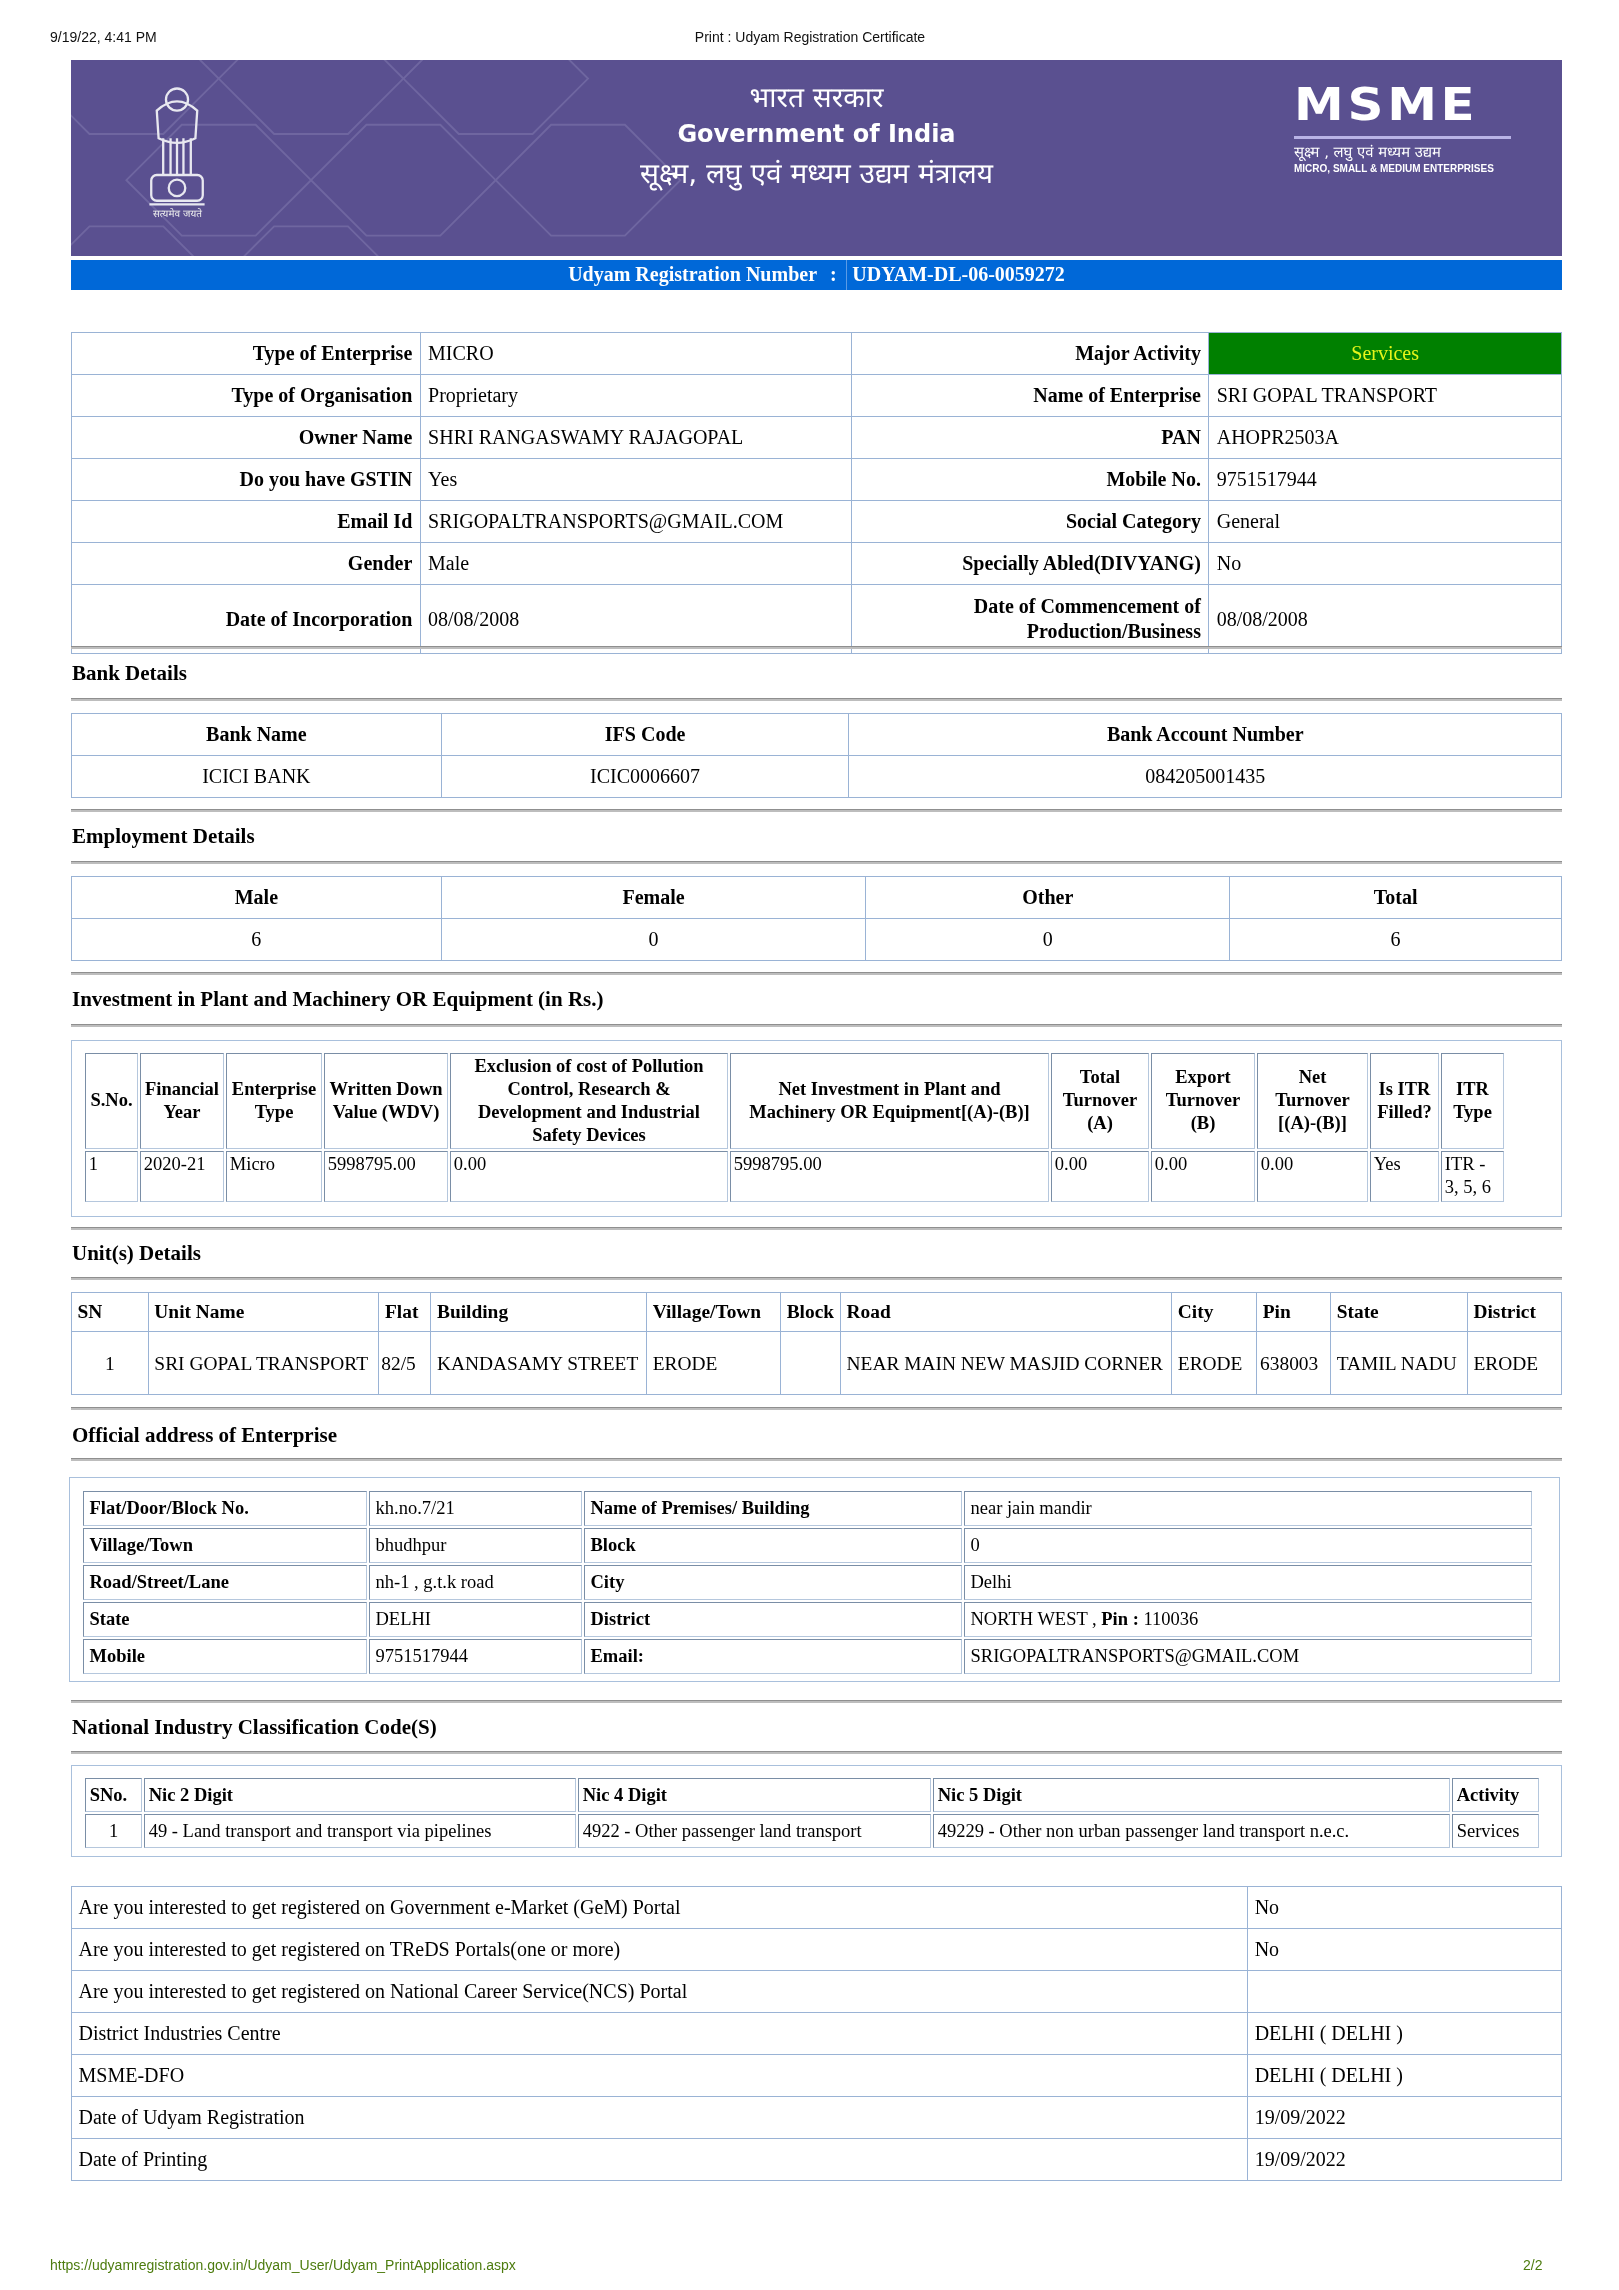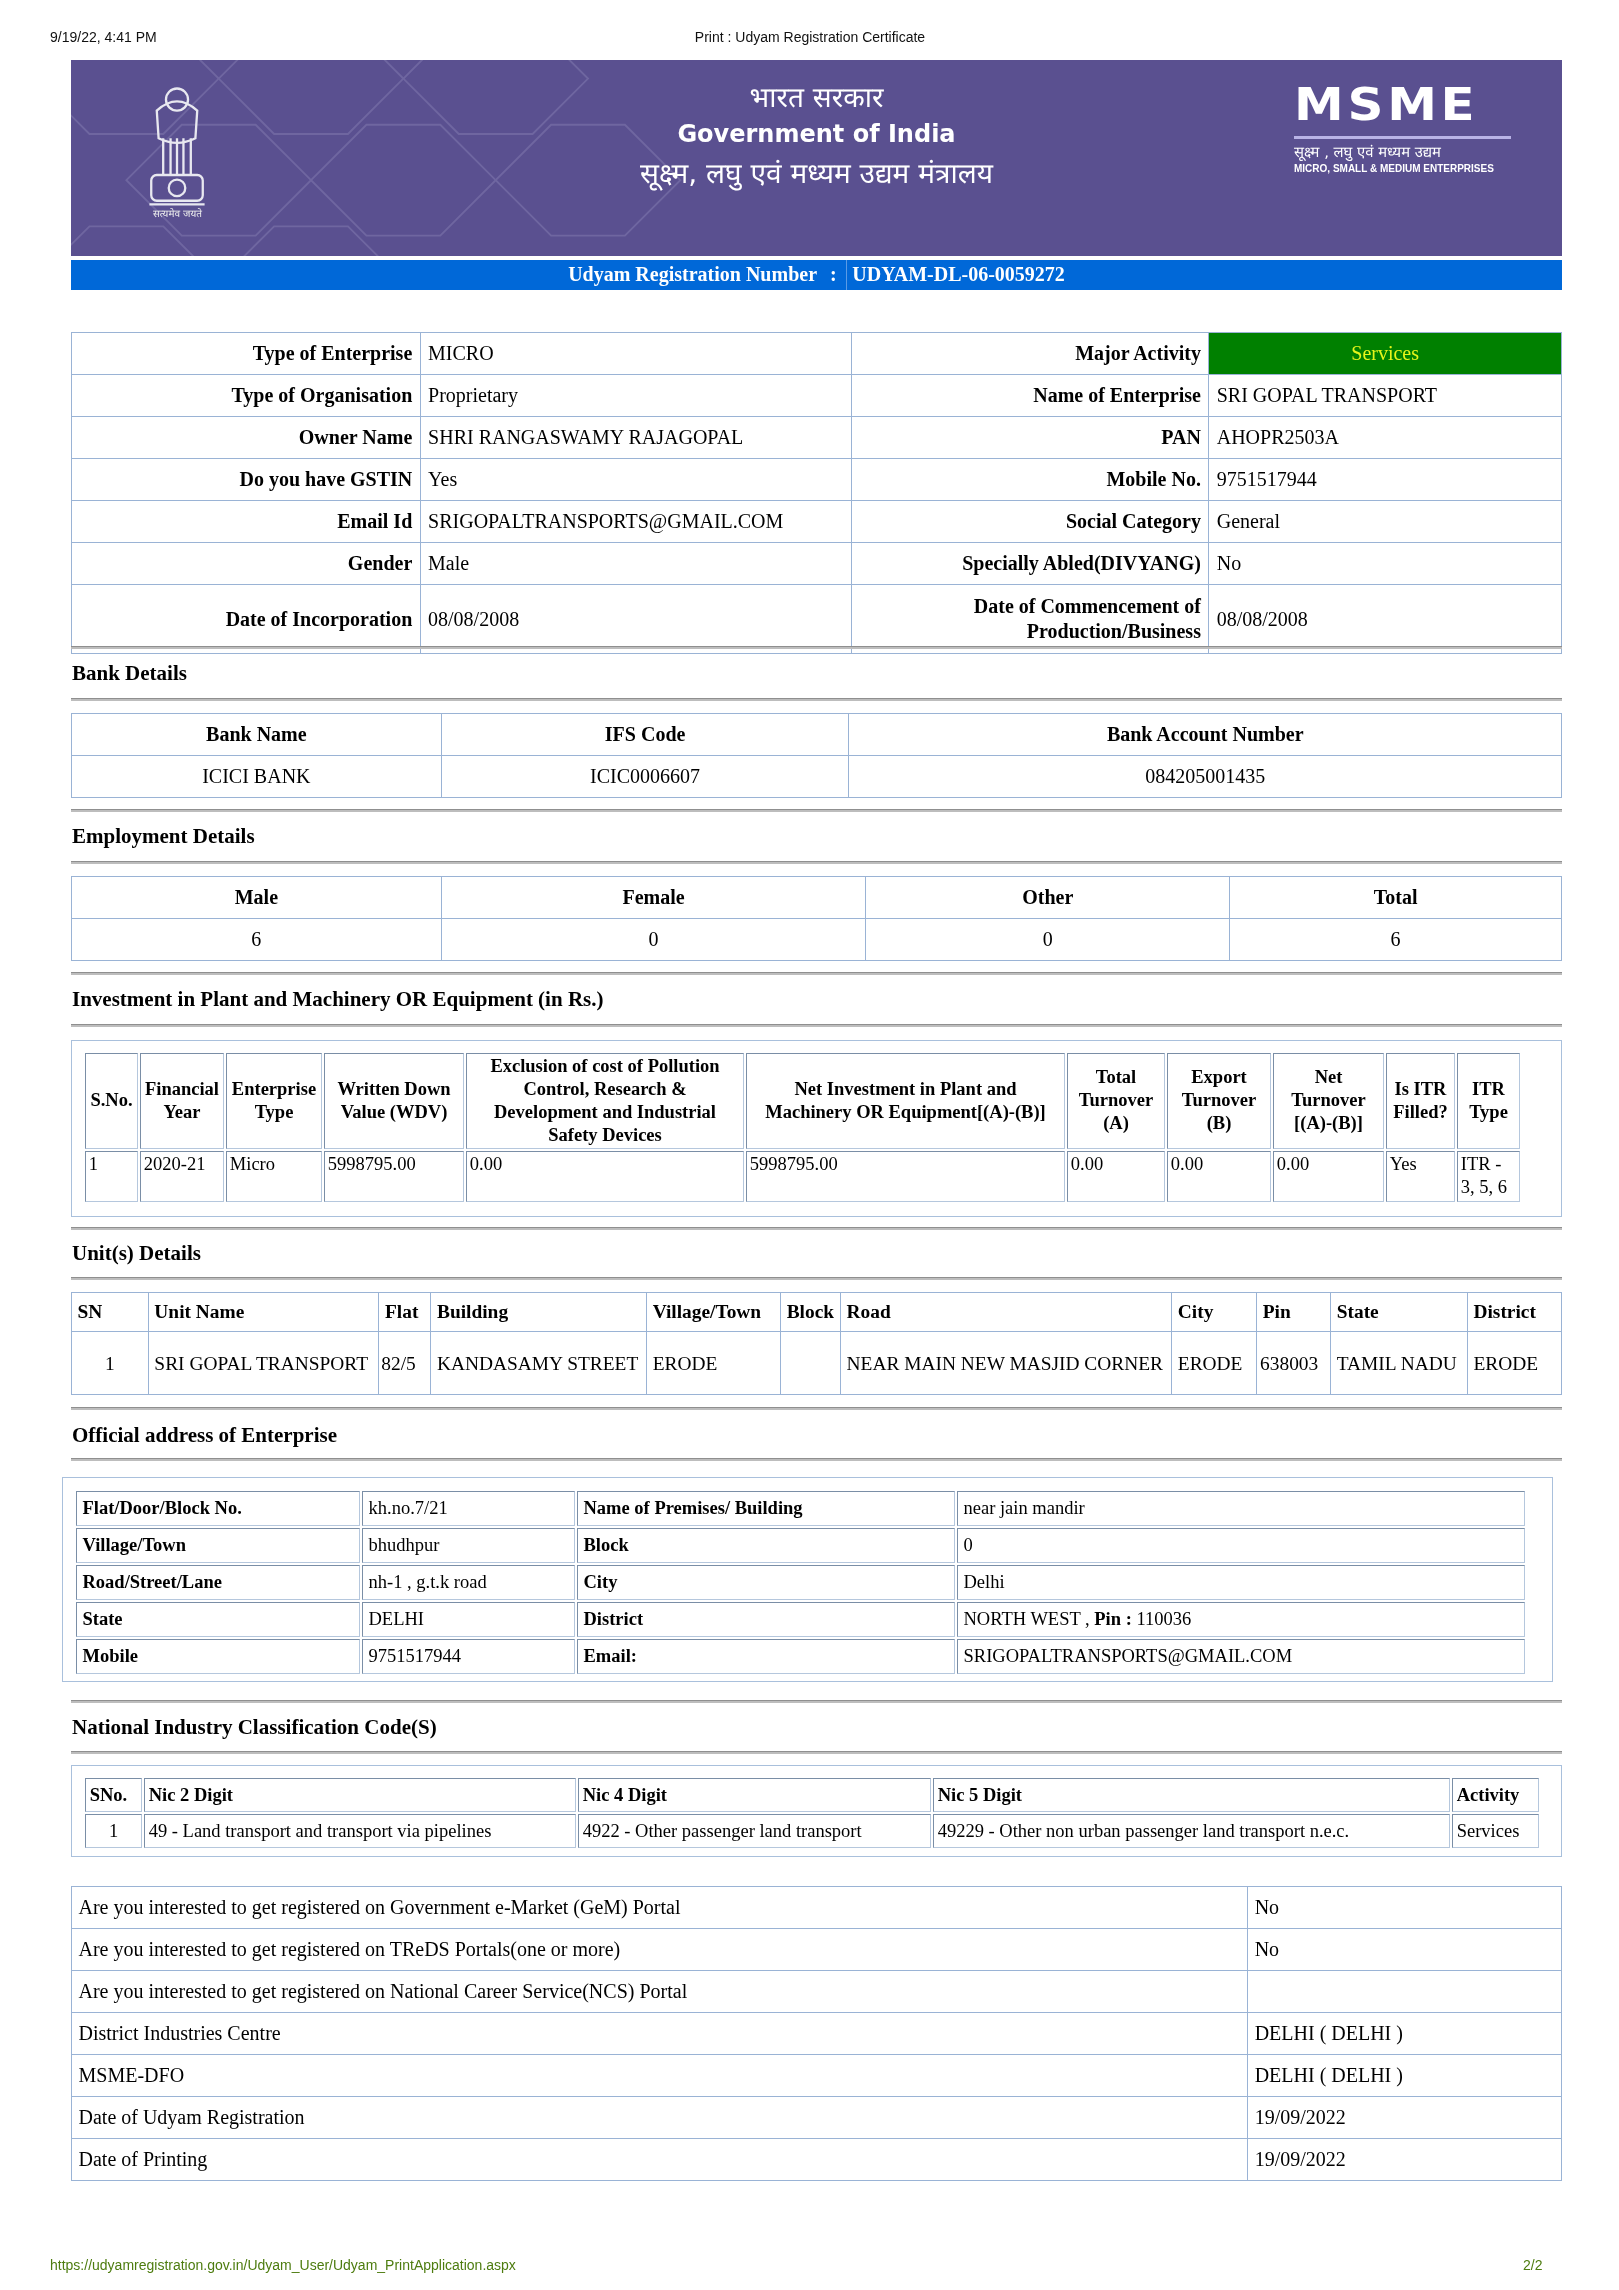--- a/index.html
+++ b/index.html
@@ -48,21 +48,21 @@
   .inv th, .inv td { border: 1.8px solid #7a8ea6; border-right-color: #b5c7dd; border-bottom-color: #b5c7dd; padding: 0.9px 2.8px; }
   .inv th { font-weight: bold; text-align: center; line-height: 23px; height: 95px; }
   .inv td { vertical-align: top; text-align: left; height: 51px; line-height: 23px; }
 
   .unit { left: 71px; top: 1292px; width: 1491px; font-size: 19.4px; }
   .unit th, .unit td { border: 1.8px solid #9ab3d5; padding: 0 5.5px; text-align: left; }
   .unit th { height: 39px; font-weight: bold; }
   .unit td { height: 63px; line-height: 23px; }
   .unit td.c { text-align: center; }
 
-  .addr-box { left: 62px; top: 1477px; width: 1491px; height: 205px; border: 1.8px solid #a9c0dc; }
+  .addr-box { left: 69px; top: 1477px; width: 1491px; height: 205px; border: 1.8px solid #a9c0dc; }
   .addr { position: absolute; left: 11px; top: 11px; border-collapse: separate; border-spacing: 2.8px; font-size: 18.5px; }
   .addr td { border: 1.8px solid #7a8ea6; border-right-color: #b5c7dd; border-bottom-color: #b5c7dd; height: 35px; padding: 0 5.5px; }
   .addr td.lab { font-weight: bold; }
 
   .nic-box { left: 71px; top: 1765px; width: 1491px; height: 92px; border: 1.8px solid #a9c0dc; }
   .nic { position: absolute; left: 11px; top: 10px; border-collapse: separate; border-spacing: 2.8px; font-size: 18.5px; }
   .nic th, .nic td { border: 1.8px solid #7a8ea6; border-right-color: #b5c7dd; border-bottom-color: #b5c7dd; height: 34px; padding: 0 3.7px; text-align: left; }
   .nic th { font-weight: bold; }
   .nic td.c { text-align: center; }
 
@@ -227,21 +227,21 @@
 <div class="hr" style="top:972px;"></div>
 <div class="sec-title" style="top:987px;">Investment in Plant and Machinery OR Equipment (in Rs.)</div>
 <div class="hr" style="top:1024px;"></div>
 <div class="abs inv-box">
   <table class="inv">
     <tbody>
         <tr>
       <th style="width:53px">S.No.</th>
       <th style="width:84px">Financial Year</th>
       <th style="width:96px">Enterprise Type</th>
-      <th style="width:140px">Written Down Value (WDV)</th>
+      <th style="width:124px">Written Down Value (WDV)</th>
       <th style="width:278px">Exclusion of cost of Pollution Control, Research &amp; Development and Industrial Safety Devices</th>
       <th style="width:319px">Net Investment in Plant and Machinery OR Equipment[(A)-(B)]</th>
       <th style="width:98px">Total Turnover (A)</th>
       <th style="width:104px">Export Turnover (B)</th>
       <th style="width:111px">Net Turnover [(A)-(B)]</th>
       <th style="width:69px">Is ITR Filled?</th>
       <th style="width:63px">ITR Type</th>
     </tr>
     <tr>
       <td>1</td>

